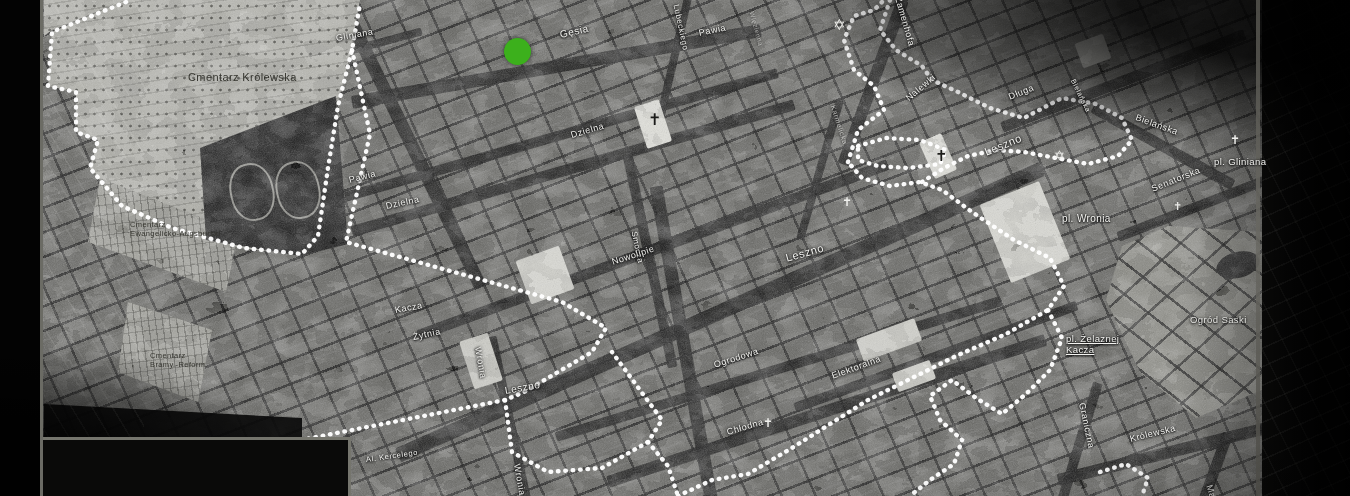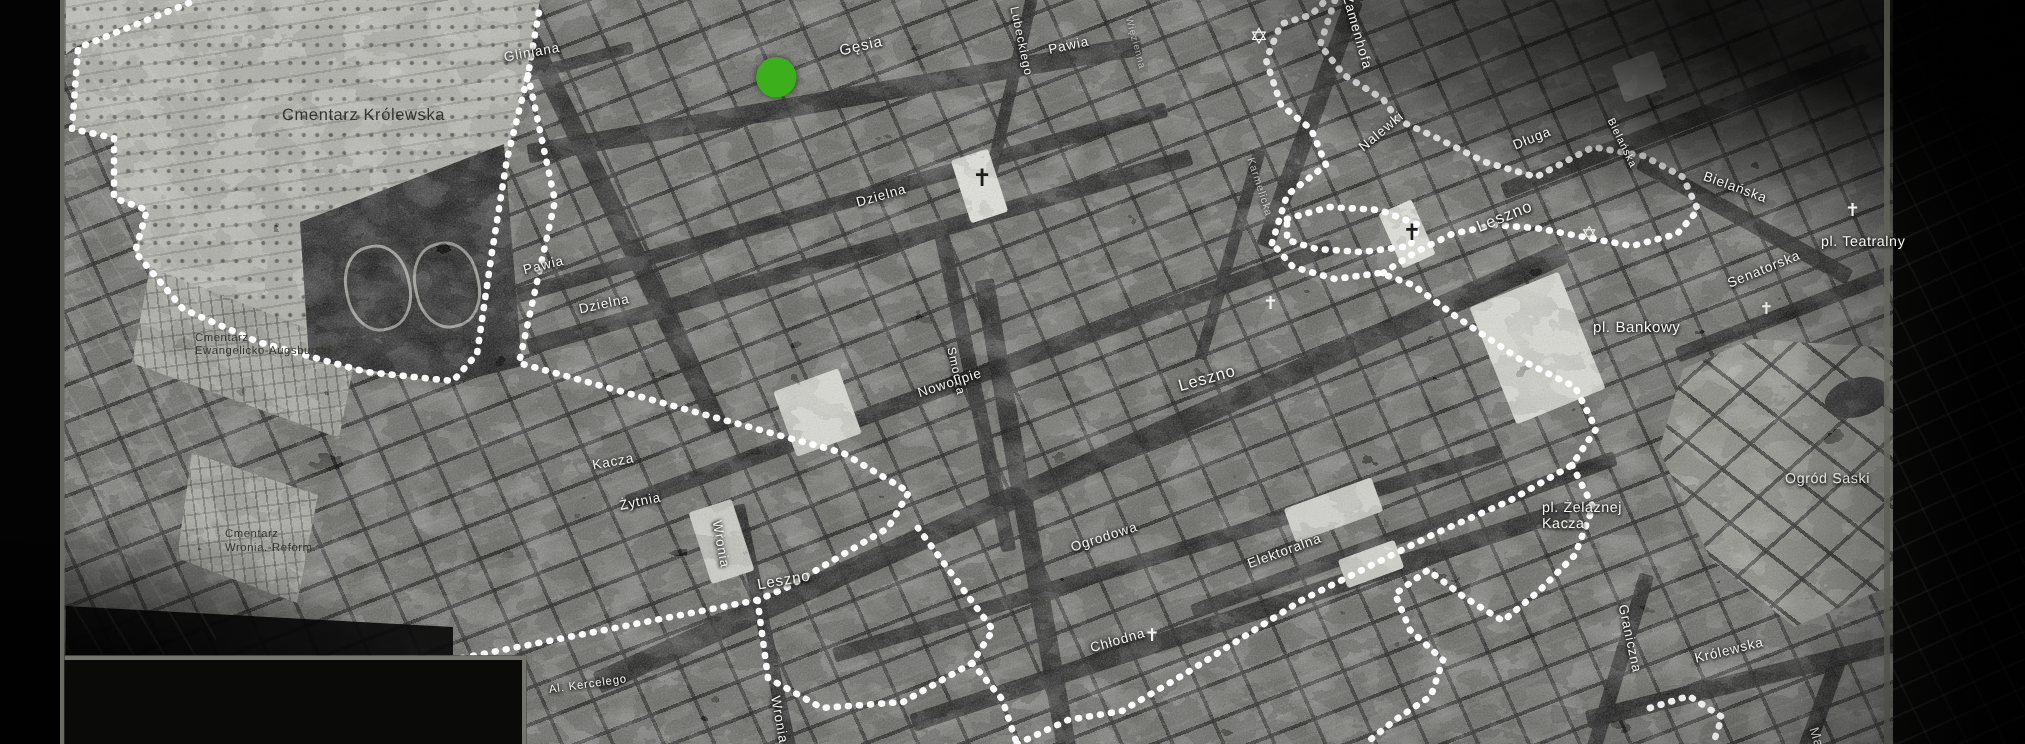--- a/index.html
+++ b/index.html
@@ -210,29 +210,29 @@
       <span class="slabel" style="left: 1209px; top: 480px; font-size: 9px; transform: rotate(72deg); opacity: 0.7;">Marszałkowska</span>
       <div class="plabel dark" style="left: 188px; top: 71px; font-size: 11px;">
         <div>Cmentarz Królewska</div>
       </div>
       <div class="plabel dark" style="left: 130px; top: 221px; font-size: 7.5px;">
         <div>Cmentarz</div>
         <div>Ewangelicko-Augsburski</div>
       </div>
       <div class="plabel dark" style="left: 150px; top: 352px; font-size: 7.5px;">
         <div>Cmentarz</div>
-        <div>Wronia.-Reform.</div>
+        <div>Bramy.-Reform.</div>
       </div>
       <div class="plabel light" style="left: 1062px; top: 213px; font-size: 10px;">
-        <div>pl. Bankowy</div>
+        <div>pl. Wronia</div>
       </div>
       <div class="plabel light" style="left: 1214px; top: 157px; font-size: 9.5px;">
-        <div>pl. Teatralny</div>
-      </div>
-      <div class="plabel light" style="left: 1028px; top: 334px; font-size: 9.5px;">
+        <div>pl. Gliniana</div>
+      </div>
+      <div class="plabel light" style="left: 1066px; top: 334px; font-size: 9.5px; text-decoration: underline;">
         <div>pl. Żelaznej</div>
         <div>Kacza</div>
       </div>
       <div class="plabel light" style="left: 1190px; top: 315px; font-size: 9.5px; opacity: 0.85;">
         <div>Ogród Saski</div>
       </div>
       <span class="msym" style="left: 833px; top: 17px; font-size: 15px; color: rgb(245, 245, 242);">✡</span>
       <span class="msym" style="left: 1054px; top: 149px; font-size: 13px; color: rgb(239, 239, 236);">✡</span>
       <span class="msym" style="left: 648px; top: 112px; font-size: 16px; color: rgb(28, 28, 26);">✝</span>
       <span class="msym" style="left: 935px; top: 148px; font-size: 15px; color: rgb(29, 29, 27);">✝</span>

